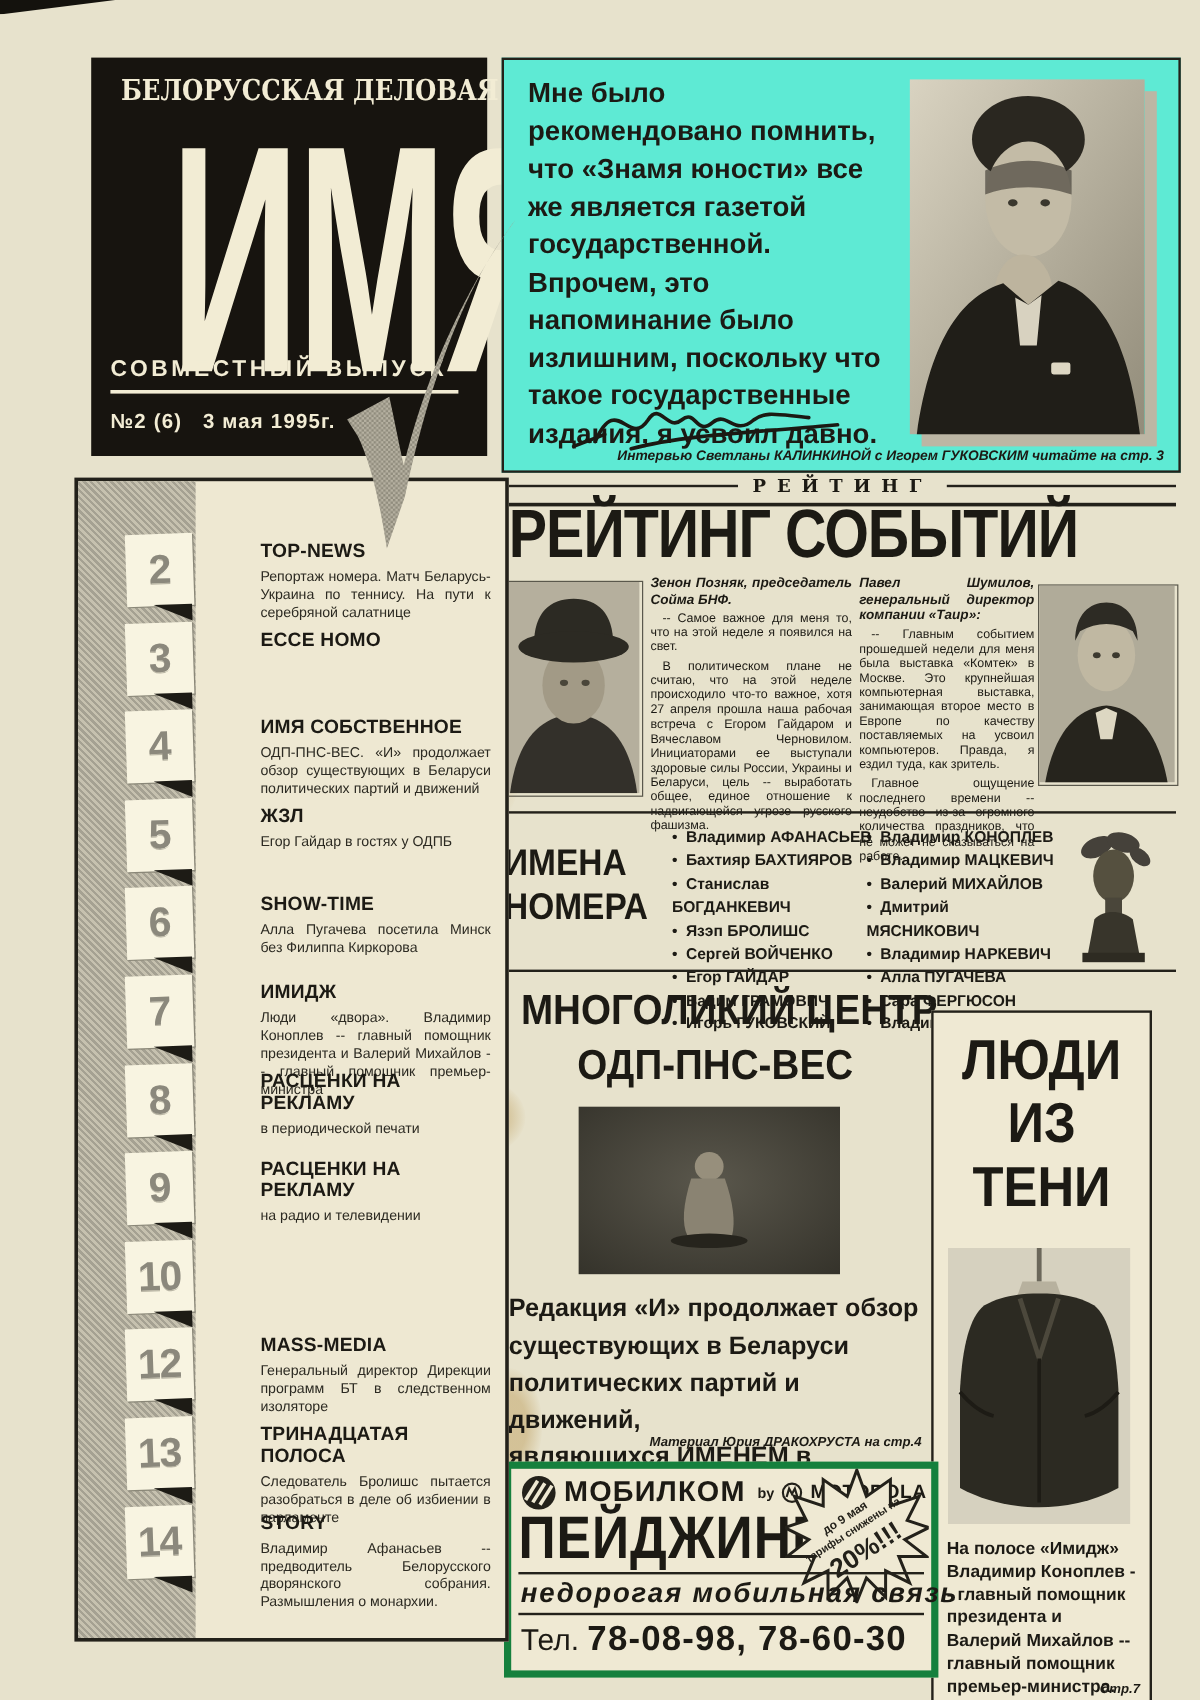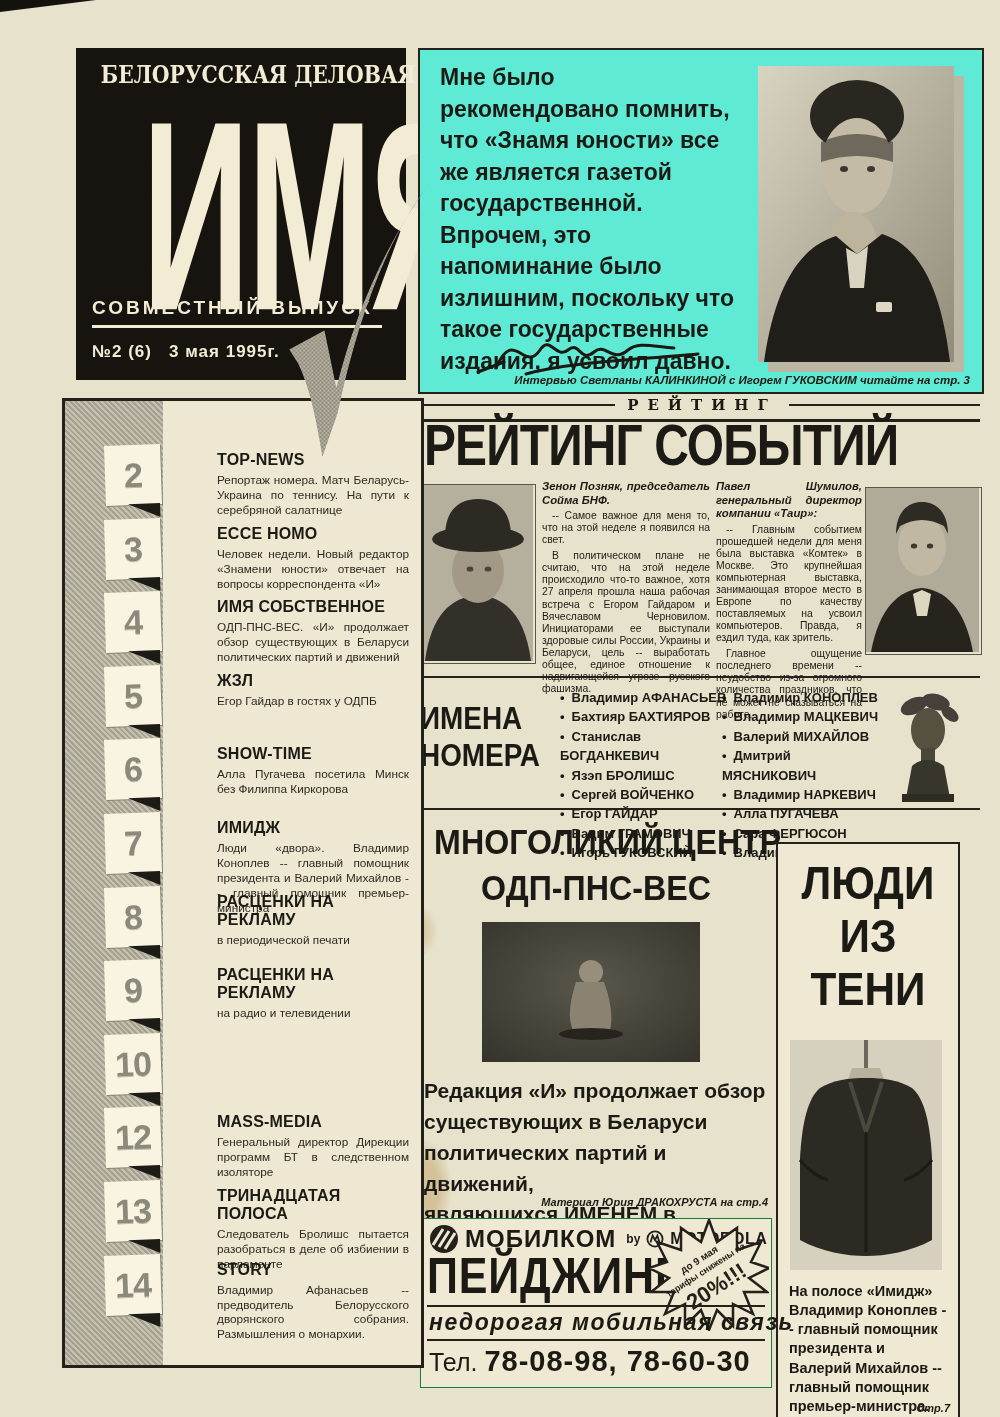--- a/index.html
+++ b/index.html
@@ -85,21 +85,21 @@
   .shadow-box{position:absolute;left:776px;top:842px;width:180px;height:578px;
     border:2px solid #23211a;background:#efe9d3;}
   .shadow-title{margin-top:12px;text-align:center;font-size:47px;font-weight:900;line-height:1.13;
     white-space:pre-line;transform:scaleX(.9);transform-origin:center top;}
   .shadow-photo{position:absolute;left:12px;top:196px;width:152px;height:230px;}
   .shadow-text{position:absolute;left:11px;top:438px;width:158px;font-size:14.5px;font-weight:700;
     line-height:1.32;}
   .shadow-page{position:absolute;right:8px;bottom:8px;font-size:11px;font-weight:700;font-style:italic;}
 
   
-  .ad-box{position:absolute;left:420px;top:1218px;width:350px;height:168px;border:1px solid #15803d;
+  .ad-box{position:absolute;left:420px;top:1218px;width:350px;height:168px;border:6px solid #15803d;
     background:#efe9d3;}
   .ad-top{position:absolute;left:8px;top:5px;display:flex;align-items:center;gap:6px;}
   .ad-brand{font-size:24px;font-weight:800;letter-spacing:1px;}
   .ad-by{font-size:12px;font-weight:700;margin-left:4px;}
   .ad-moto{font-size:16px;font-weight:800;letter-spacing:.5px;}
   .ad-title{position:absolute;left:6px;top:28px;font-size:50px;font-weight:900;letter-spacing:1px;
     transform:scaleX(.86);transform-origin:left;white-space:nowrap;}
   .starburst{position:absolute;right:2px;top:0px;width:120px;height:112px;}
   .ad-rule{position:absolute;left:6px;right:6px;height:2px;background:#23211a;}
   .r1{top:86px;} .r2{top:120px;}
@@ -385,21 +385,20 @@
           <div class="toc-desc">Репортаж номера. Матч Беларусь-Украина по теннису. На пути к серебряной салатнице</div>
         </div>
       </div>
 
       <div class="toc-item">
         <div class="toc-tab">
           <span class="toc-num">3</span>
         </div>
         <div class="toc-text">
           <div class="toc-title">ECCE HOMO</div>
-          <div class="toc-desc">Человек недели. Новый редактор «Знамени юности» отвечает на вопросы корреспондента «И»</div>
         </div>
       </div>
 
       <div class="toc-item">
         <div class="toc-tab">
           <span class="toc-num">4</span>
         </div>
         <div class="toc-text">
           <div class="toc-title">ИМЯ СОБСТВЕННОЕ</div>
           <div class="toc-desc">ОДП-ПНС-ВЕС. «И» продолжает обзор существующих в Беларуси политических партий и движений</div>

